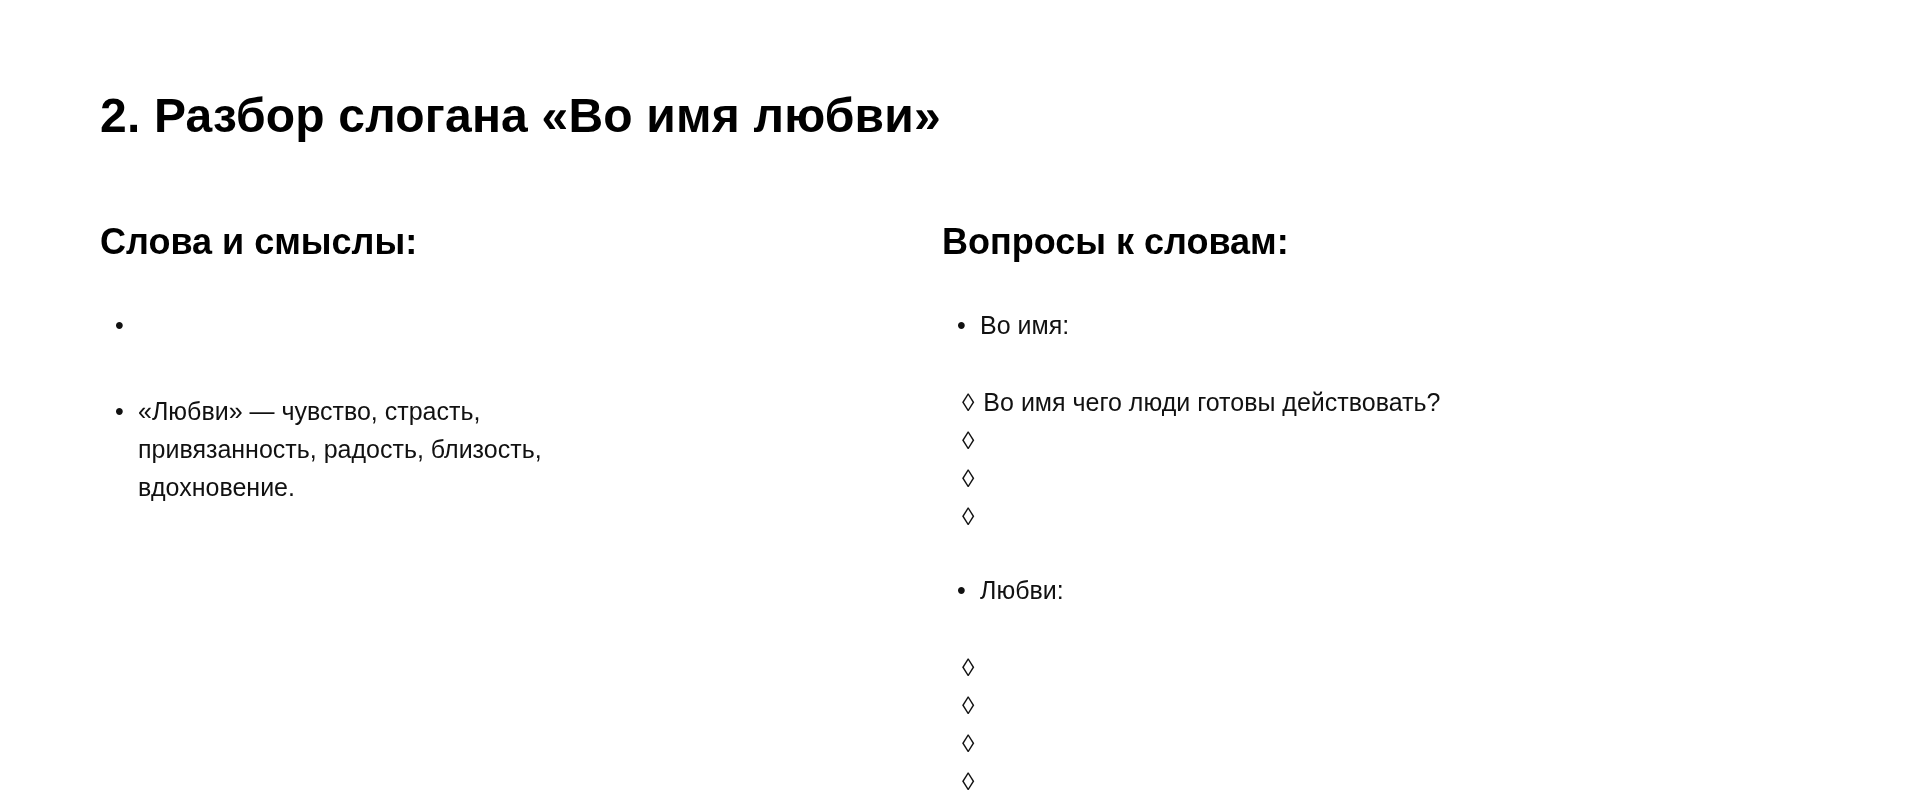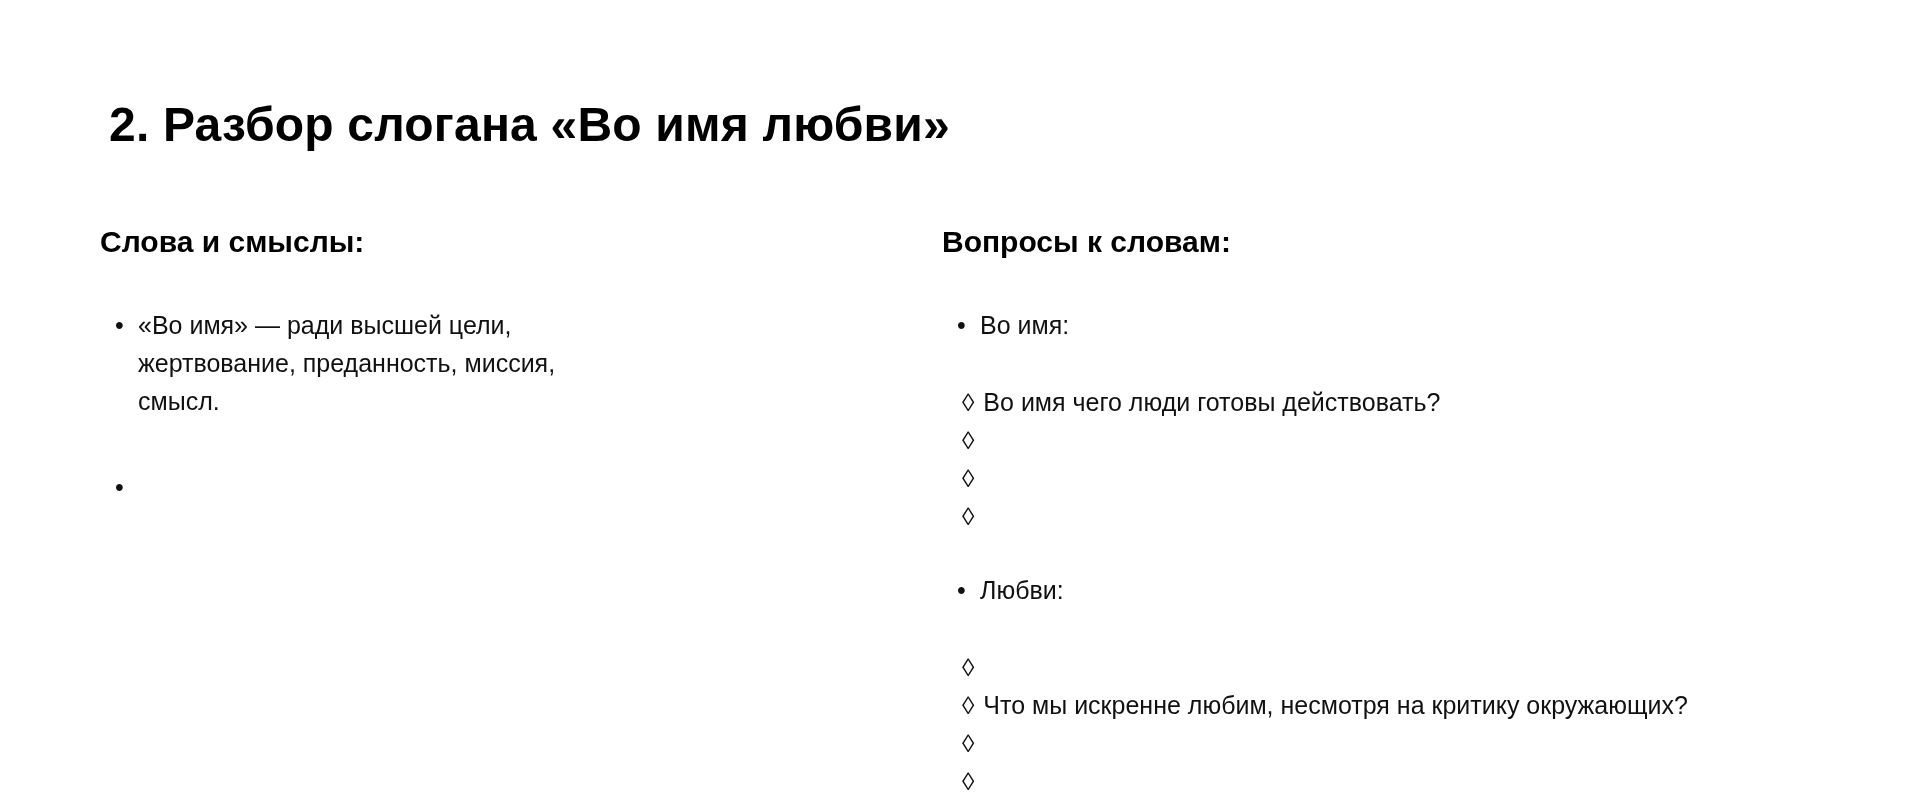--- a/index.html
+++ b/index.html
@@ -13,39 +13,39 @@
     background: #ffffff;
     color: #000000;
     font-family: "Liberation Sans", sans-serif;
     overflow: hidden;
   }
 
   .page-title {
     position: absolute;
     left: 100px;
     top: 88px;
-    margin: 9px;
+    margin: 0;
     font-size: 48px;
     line-height: 56px;
     font-weight: 700;
     letter-spacing: 0.2px;
     white-space: nowrap;
     color: #000000;
   }
 
   .col {
     position: absolute;
     top: 224px;
   }
   .col-left  { left: 100px; width: 520px; }
   .col-right { left: 942px; width: 900px; }
 
   .col-heading {
     margin: 0 0 46px 0;
-    font-size: 30px;
+    font-size: 36px;
     line-height: 36px;
     font-weight: 700;
     color: #000000;
   }
 
   .bullet-list {
     list-style: none;
     margin: 0;
     padding: 0;
   }
@@ -97,24 +97,24 @@
 <div class="page">
 
   <h1 class="page-title">2. Разбор слогана «Во имя любви»</h1>
 
   <section class="col col-left">
     <h2 class="col-heading">Слова и смыслы:</h2>
 
     <ul class="bullet-list">
       <li class="bullet-item">
         <span class="bullet">•</span>
-        <span class="item-text">«Во имя» — ради высшей цели, жертвование, преданность, миссия, смысл.</span>
       </li>
       <li class="bullet-item">
         <span class="bullet">•</span>
+        <span class="item-text">«Любви» — чувство, страсть, привязанность, радость, близость, вдохновение.</span>
       </li>
     </ul>
   </section>
 
   <section class="col col-right">
     <h2 class="col-heading">Вопросы к словам:</h2>
 
     <div class="group">
       <div class="group-label-row">
         <span class="bullet">•</span>
@@ -141,21 +141,20 @@
       <div class="group-label-row">
         <span class="bullet">•</span>
         <span class="item-text">Любви:</span>
       </div>
       <ul class="question-list">
         <li class="question-item">
           <span class="diamond">◊</span>
         </li>
         <li class="question-item">
           <span class="diamond">◊</span>
-          <span>Что мы искренне любим, несмотря на критику окружающих?</span>
         </li>
         <li class="question-item">
           <span class="diamond">◊</span>
         </li>
         <li class="question-item">
           <span class="diamond">◊</span>
         </li>
       </ul>
     </div>
   </section>

